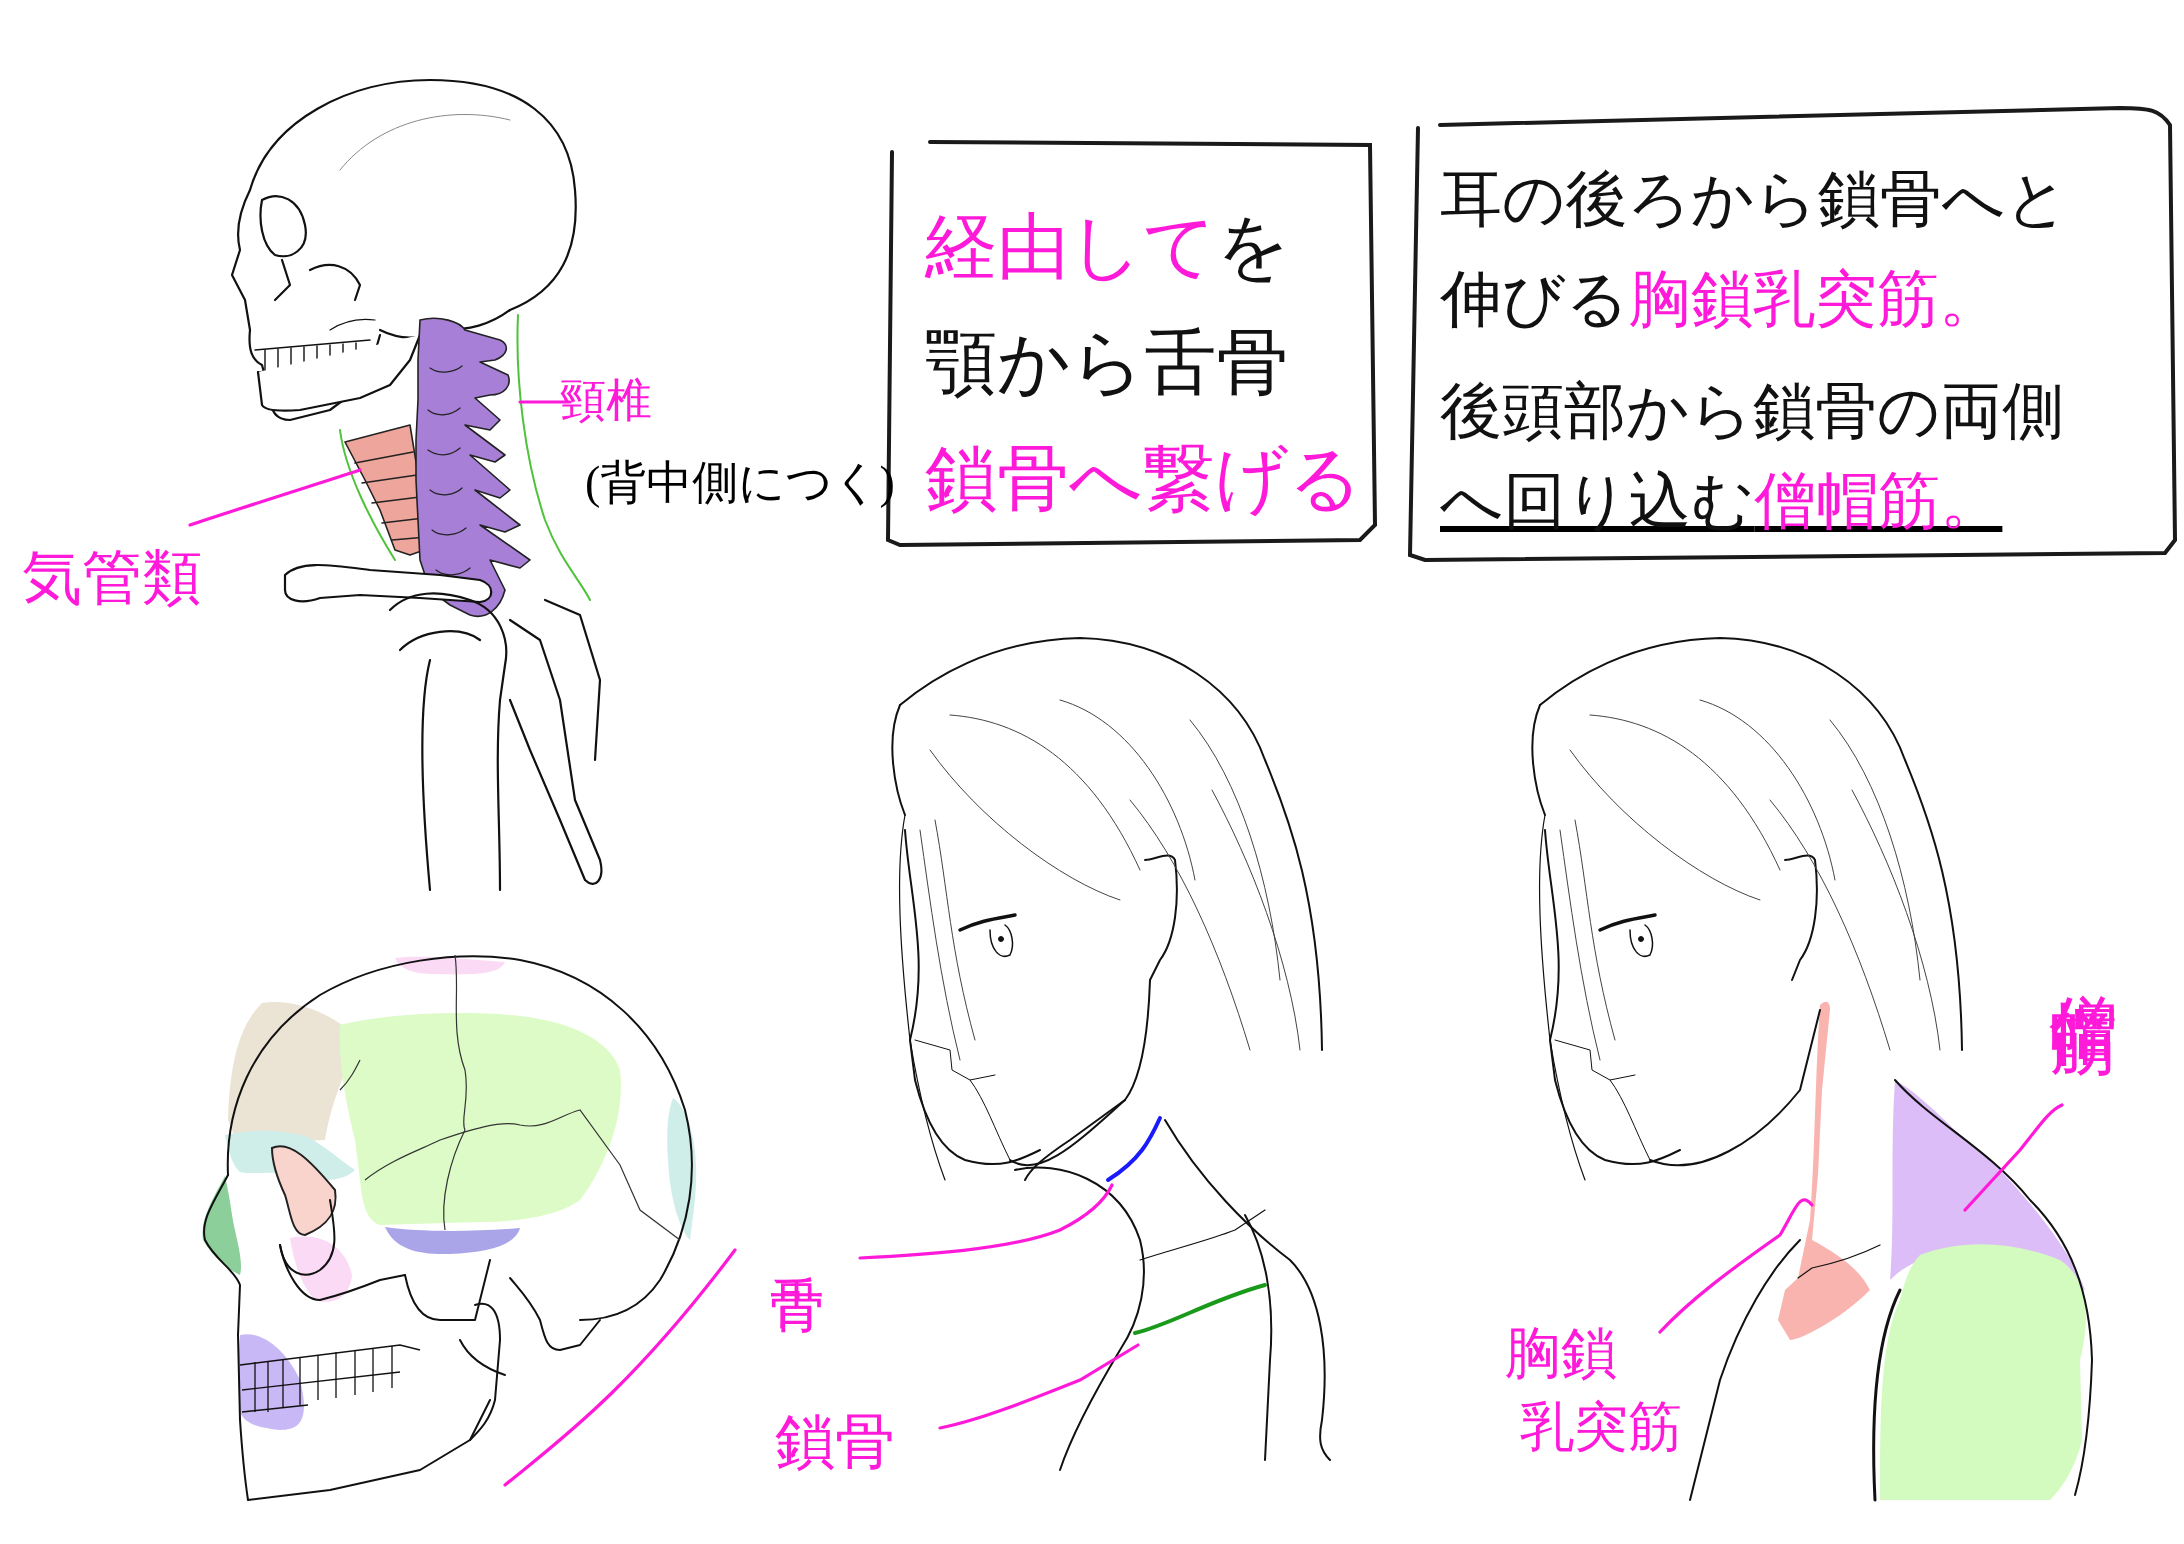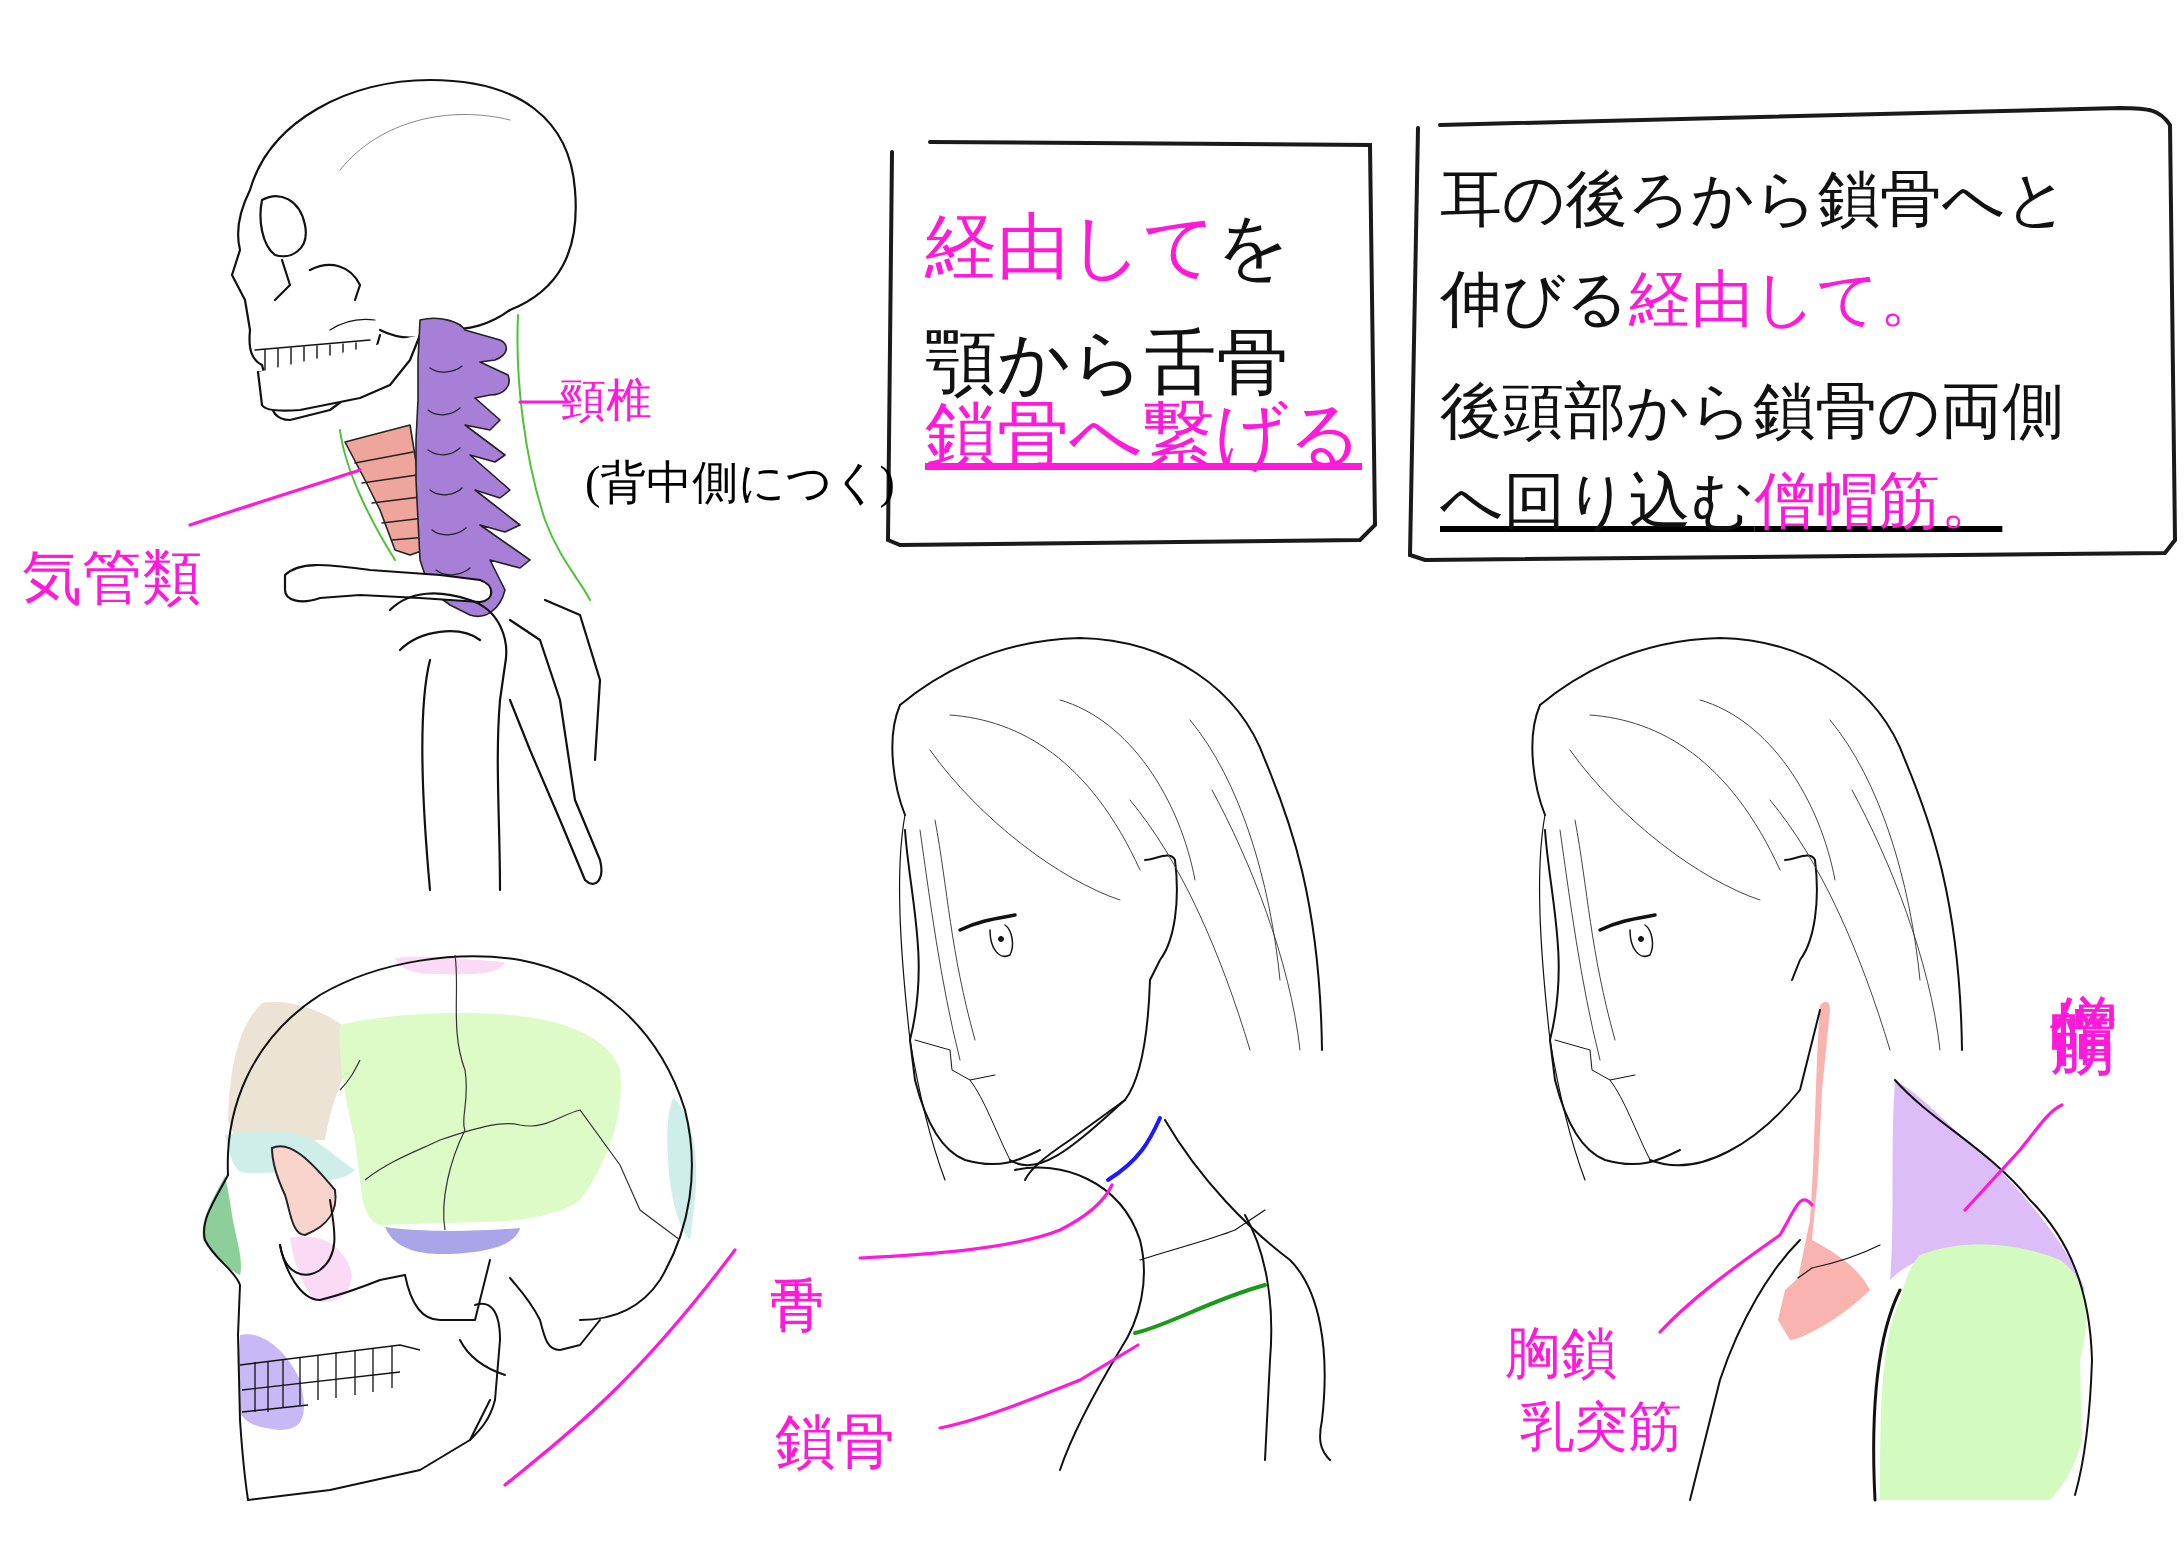--- a/index.html
+++ b/index.html
@@ -189,26 +189,26 @@
   </g>
 </svg>
 
 <div class="lbl" style="left:560px; top:378px; font-size:46px;">頸椎</div>
 <div class="lbl blk" style="left:585px; top:460px; font-size:46px;">(背中側につく)</div>
 <div class="lbl" style="left:22px; top:548px; font-size:60px;">気管類</div>
 
 <div class="box-text" style="left:925px; top:210px; font-size:72px;">
   <span class="line"><span class="pk">経由して</span><span class="bk">を</span></span>
   <span class="line bk" style="margin-top:44px;">顎から舌骨</span>
-  <span class="line pk" style="text-decoration:underline;">鎖骨へ繋げる</span>
+  <span class="line pk" style="margin-top:44px;">鎖骨へ繋げる</span>
 </div>
 
 <div class="box-text" style="left:1440px; top:168px; font-size:62px;">
   <span class="line bk">耳の後ろから鎖骨へと</span>
-  <span class="line" style="margin-top:38px;"><span class="bk">伸びる</span><span class="pk">経由して。</span></span>
+  <span class="line" style="margin-top:38px;"><span class="bk">伸びる</span><span class="pk">胸鎖乳突筋。</span></span>
   <span class="line bk" style="margin-top:50px;">後頭部から鎖骨の両側</span>
   <span class="line" style="margin-top:28px;text-decoration:underline;"><span class="bk">へ回り込む</span><span class="pk">僧帽筋。</span></span>
 </div>
 
 <div class="lbl vert" style="left:770px; top:1232px; font-size:54px;">舌骨</div>
 <div class="lbl" style="left:775px; top:1412px; font-size:60px;">鎖骨</div>
 
 <div class="lbl vert" style="left:2050px; top:940px; font-size:68px;">僧帽筋</div>
 <div class="lbl" style="left:1505px; top:1325px; font-size:56px;">胸鎖</div>
 <div class="lbl" style="left:1520px; top:1400px; font-size:54px;">乳突筋</div>

